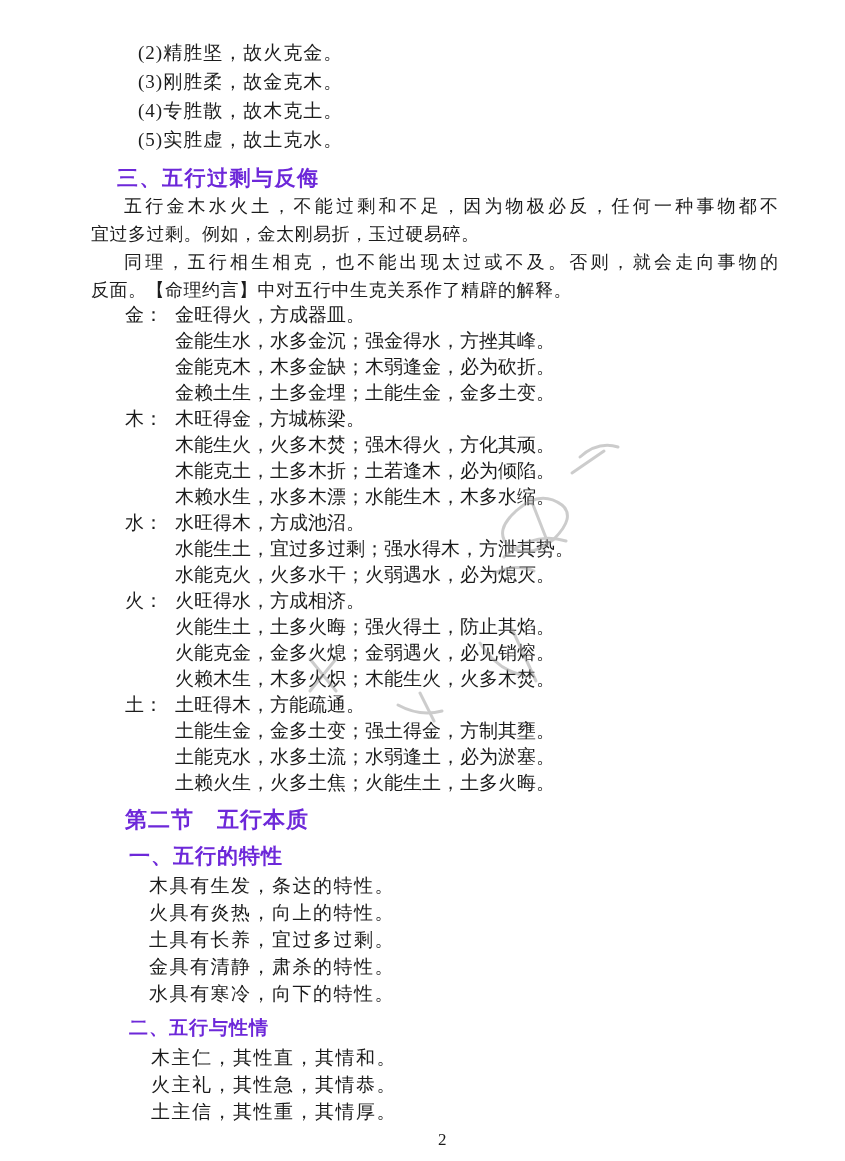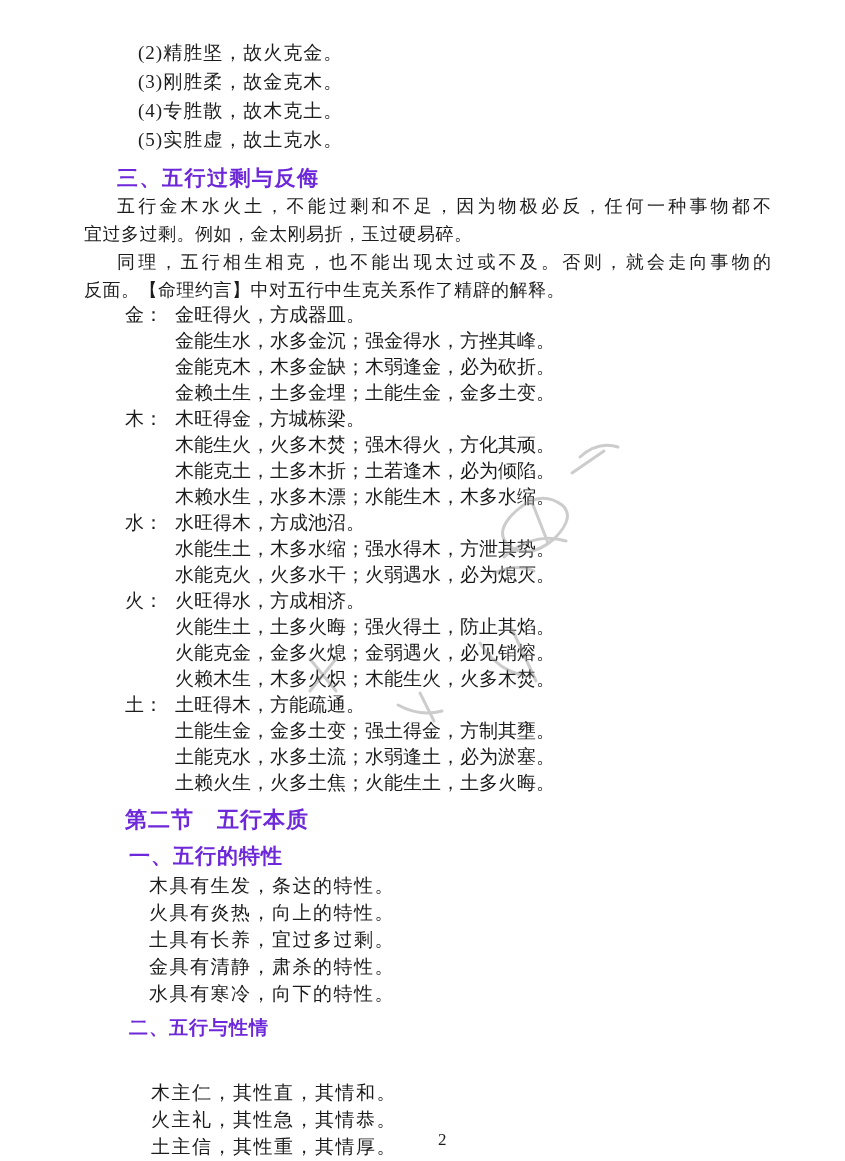--- a/index.html
+++ b/index.html
@@ -9,35 +9,35 @@
   }
   .page{position:absolute;inset:0;}
   .block{position:absolute;white-space:nowrap;}
   
   .list-block{left:138px;top:38px;font-size:19px;}
   .list-line{height:29px;line-height:29px;letter-spacing:1px;}
   
   .hd{font-family:"DejaVu Sans","Liberation Sans",sans-serif;font-weight:700;color:#6d28d9;}
   .hd3{left:117px;top:164px;font-size:21px;letter-spacing:1.5px;}
   
-  .para-block{left:84px;top:192px;font-size:18px;}
+  .para-block{left:91px;top:192px;font-size:18px;}
   .para-line{height:28px;line-height:28px;}
   .indented{padding-left:33px;}
   .justified{letter-spacing:3.2px;}
   .final{letter-spacing:0.5px;}
   
   .def-block{left:84px;top:302px;font-size:19px;}
   .verse-row{position:relative;height:26px;line-height:26px;padding-left:91px;}
   .verse-label{position:absolute;left:41px;top:0;}
   
   .hd-sec{left:125px;top:805px;font-size:22px;letter-spacing:1px;}
   .hd-sub1{left:129px;top:842px;font-size:21px;letter-spacing:1px;}
   .hd-sub2{left:129px;top:1015px;font-size:19px;letter-spacing:1px;}
   .traits-block{left:149px;top:872px;font-size:19px;}
-  .temp-block{left:151px;top:1044px;font-size:19px;margin-top:35px;}
+  .temp-block{left:151px;top:1044px;font-size:19px;}
   .plain-line{height:27px;line-height:27px;letter-spacing:1.5px;}
   
   .page-num{left:438px;top:1130px;font-size:17px;}
   
   .watermark{position:absolute;left:280px;top:415px;width:380px;height:320px;opacity:.5;pointer-events:none;}
 </style>
 </head>
 <body>
 
 <div class="page">
@@ -73,21 +73,21 @@
       <span>木旺得金，方城栋梁。</span>
     </div>
     <div class="verse-row"><span>木能生火，火多木焚；强木得火，方化其顽。</span></div>
     <div class="verse-row"><span>木能克土，土多木折；土若逢木，必为倾陷。</span></div>
     <div class="verse-row"><span>木赖水生，水多木漂；水能生木，木多水缩。</span></div>
 
     <div class="verse-row">
       <span class="verse-label">水：</span>
       <span>水旺得木，方成池沼。</span>
     </div>
-    <div class="verse-row"><span>水能生土，木多水缩；强水得木，方泄其势。</span></div>
+    <div class="verse-row"><span>水能生土，宜过多过剩；强水得木，方泄其势。</span></div>
     <div class="verse-row"><span>水能克火，火多水干；火弱遇水，必为熄灭。</span></div>
 
     <div class="verse-row">
       <span class="verse-label">火：</span>
       <span>火旺得水，方成相济。</span>
     </div>
     <div class="verse-row"><span>火能生土，土多火晦；强火得土，防止其焰。</span></div>
     <div class="verse-row"><span>火能克金，金多火熄；金弱遇火，必见销熔。</span></div>
     <div class="verse-row"><span>火赖木生，木多火炽；木能生火，火多木焚。</span></div>
 

